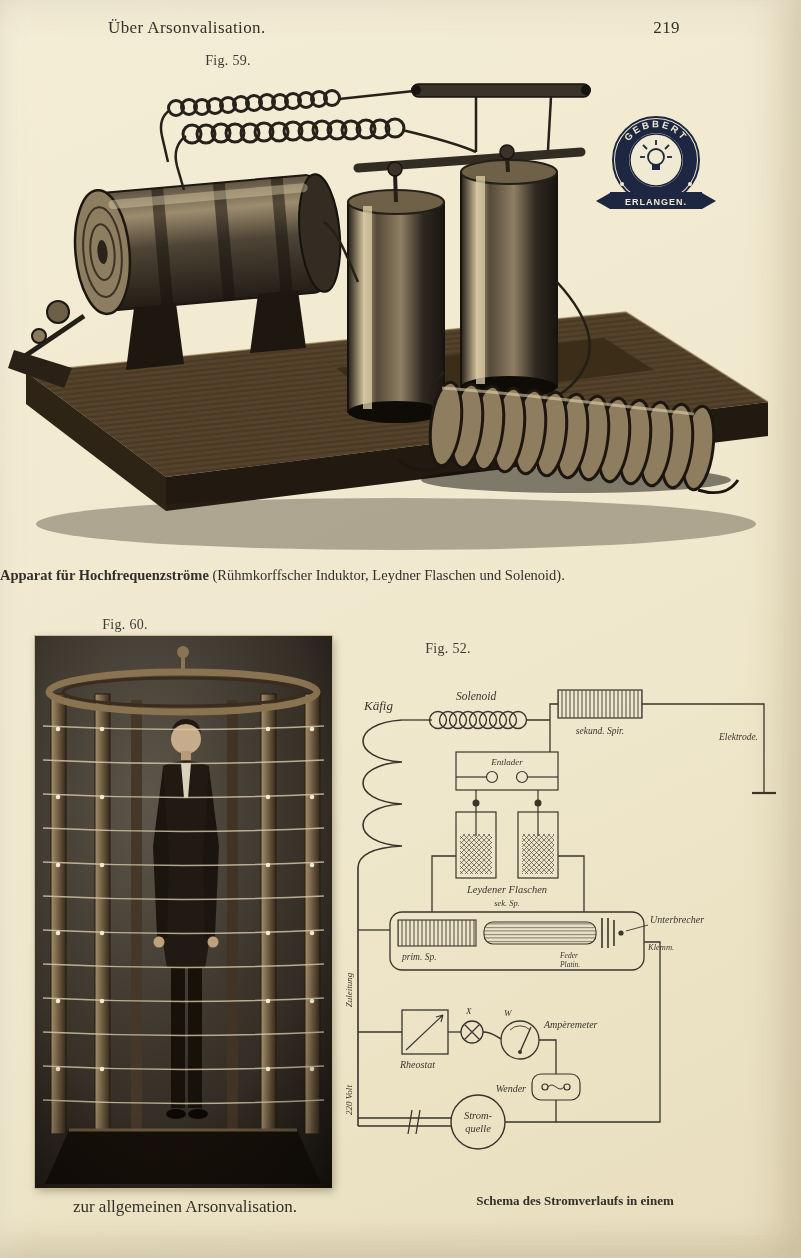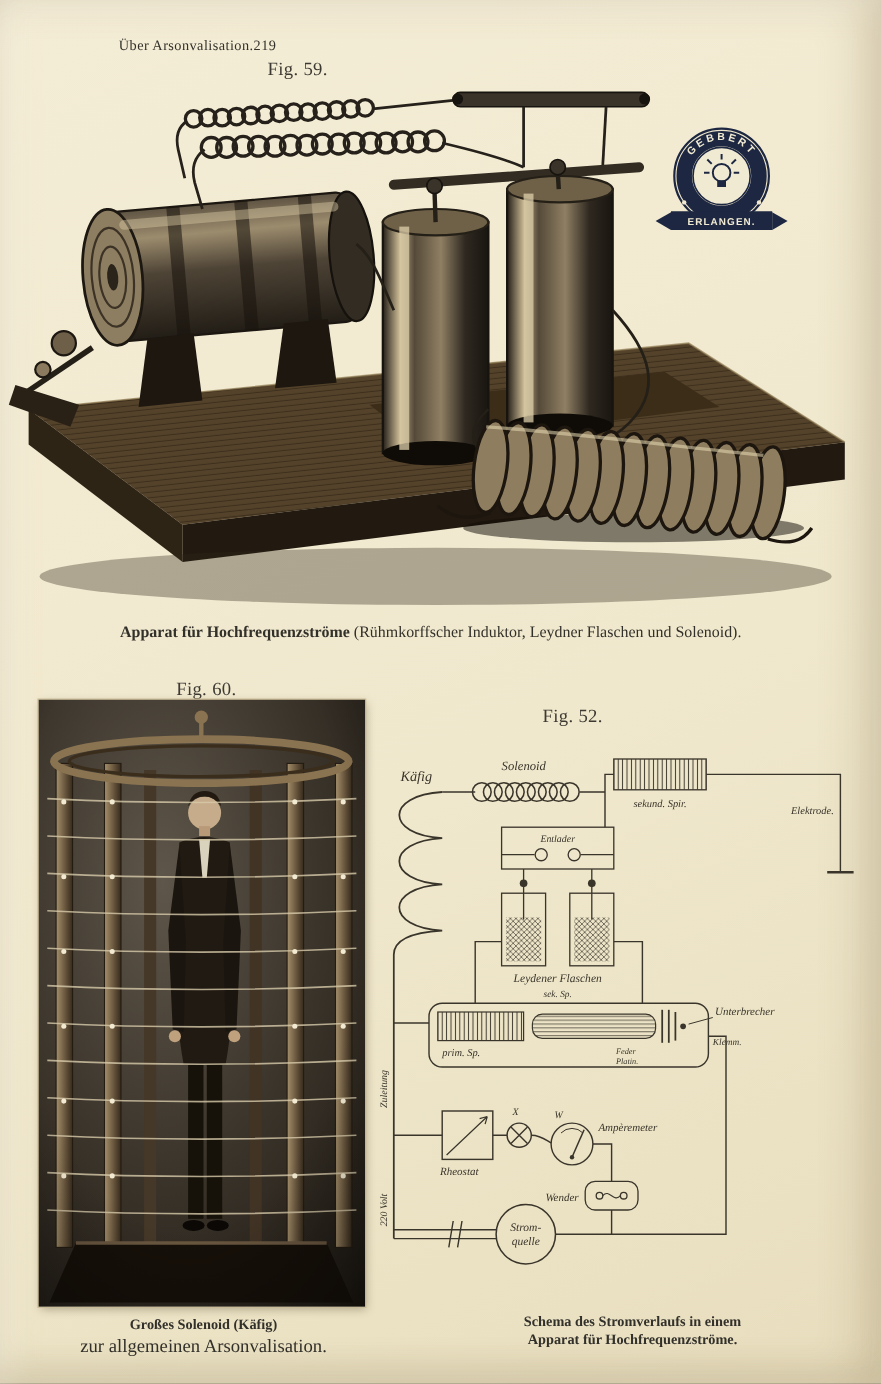--- a/index.html
+++ b/index.html
@@ -1,25 +1,25 @@
 <!DOCTYPE html>
 <html><head>
 <meta charset="utf-8">
 <style>
   *{box-sizing:border-box}
   body{margin:0;background:#6b655a}
   .page{position:relative;width:801px;height:1258px;margin:0 auto;
     background:linear-gradient(155deg,#f4edd6 0%,#f0e8cd 55%,#e8debe 100%);
     box-shadow:inset -22px 0 38px rgba(110,90,50,.16),inset 0 -16px 30px rgba(110,90,50,.12),inset 10px 6px 24px rgba(255,252,238,.5);
     font-family:"Liberation Serif",serif;color:#32302a;overflow:hidden}
-  .running-head{position:absolute;left:108px;top:33px;width:572px;display:flex;font-size:13px;letter-spacing:.4px}
-  .figlabel{position:absolute;font-size:17px;letter-spacing:.3px;text-align:right;color:#3d3a33}
+  .running-head{position:absolute;left:108px;top:18px;width:572px;display:flex;justify-content:space-between;font-size:17px;letter-spacing:.4px}
+  .figlabel{position:absolute;font-size:14px;letter-spacing:.3px;text-align:center;color:#3d3a33}
   #fig59-label{left:158px;top:53px;width:140px}
   .engraving{position:absolute;left:6px;top:72px;width:789px;height:492px}
-  .caption59{position:absolute;left:0;top:567px;width:674px;text-align:right;font-size:14.5px}
+  .caption59{position:absolute;left:0;top:567px;width:674px;text-align:left;font-size:14.5px}
   .b{font-weight:bold}
   #fig60-label{left:35px;top:617px;width:180px}
   .photo{position:absolute;left:35px;top:636px;width:297px;height:552px;box-shadow:0 0 0 1px #c9bc98,2px 3px 8px rgba(60,45,20,.35)}
   #fig61-label{left:348px;top:641px;width:200px}
   .schematic{position:absolute;left:344px;top:660px;width:448px;height:498px}
   .caption-left{position:absolute;left:25px;top:1196px;width:320px;text-align:center;font-size:13px;line-height:1.3}
   .caption-left .l2{font-size:17px;font-weight:normal}
   .caption-right{position:absolute;left:410px;top:1193px;width:330px;text-align:center;font-size:13px;font-weight:bold;line-height:1.3}
 </style>
 </head>
@@ -433,22 +433,20 @@
       <text x="122" y="354" font-size="9">X</text>
       <text x="160" y="356" font-size="9">W</text>
       <text x="200" y="368" font-size="10">Ampèremeter</text>
       <text x="182" y="432" font-size="10" text-anchor="end">Wender</text>
       <text x="134" y="459" font-size="10.5" text-anchor="middle">Strom-</text>
       <text x="134" y="472" font-size="10.5" text-anchor="middle">quelle</text>
     </svg>
   </div>
 
   <div class="caption-left">
-    <div class="l1 b">Großes Solenoid (Käfig)</div>
     <div class="l2">zur allgemeinen Arsonvalisation.</div>
   </div>
 
   <div class="caption-right">
     <div>Schema des Stromverlaufs in einem</div>
-    <div>Apparat für Hochfrequenzströme.</div>
   </div>
 
 </div>
 
 </body></html>

